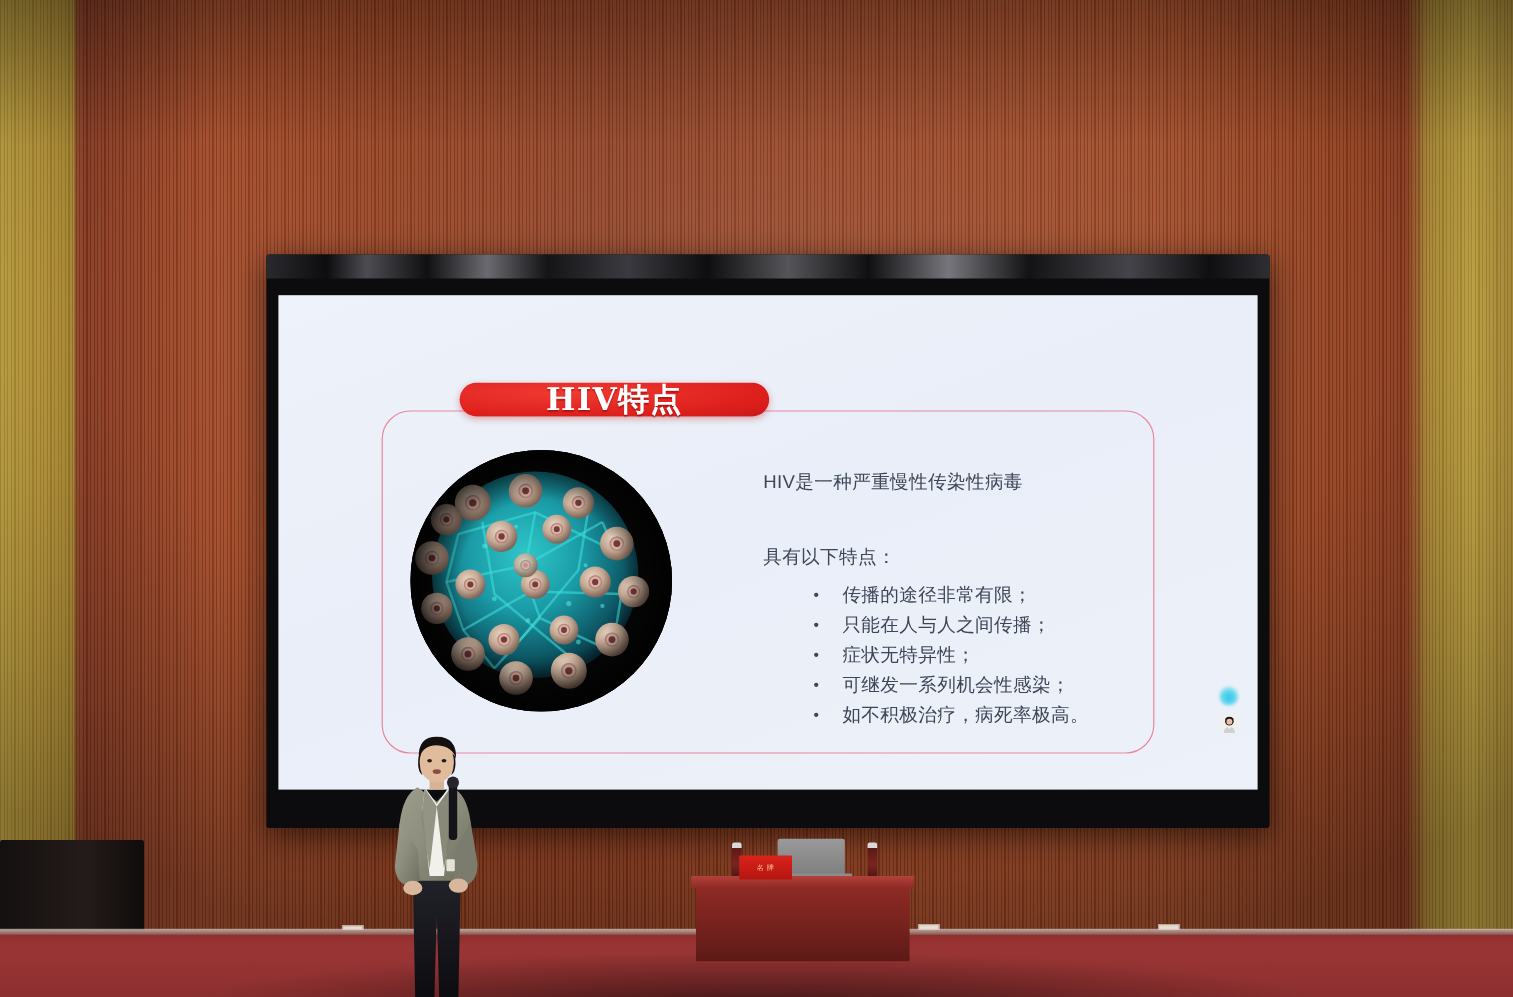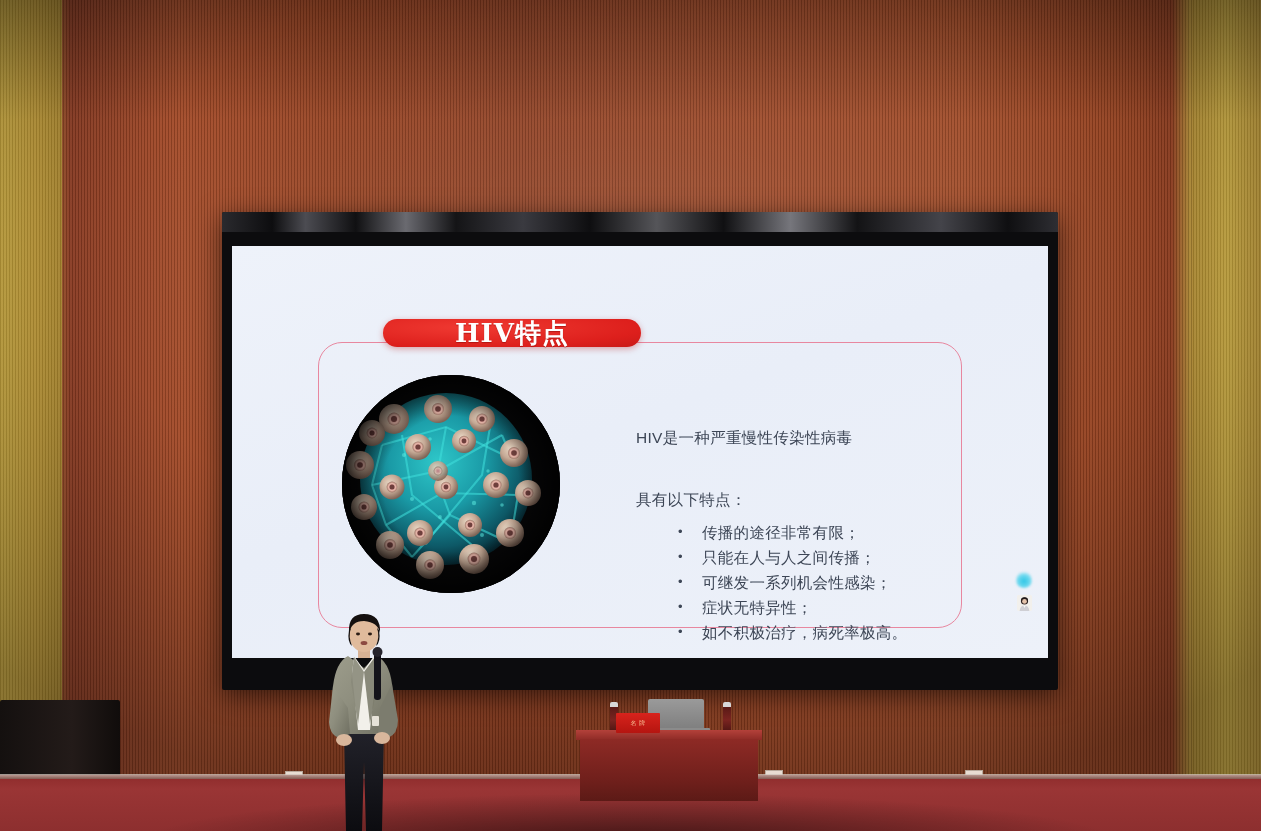--- a/index.html
+++ b/index.html
@@ -79,21 +79,21 @@
       text-shadow:0 1px 1px rgba(120,0,0,.45);}
 
   
   .virus{position:absolute;left:110px;top:129px;width:218px;height:218px;
       border-radius:50%;overflow:hidden;background:#0a0a0a;
       box-shadow:inset 0 0 40px rgba(0,0,0,.9);}
   .virus svg{display:block;}
 
   
   .body-text{position:absolute;left:404px;top:146px;width:330px;
-      color:#3d4656;margin-top:36px;}
+      color:#3d4656;}
   .line1{font-size:15.5px;letter-spacing:.3px;}
   .line2{font-size:15.5px;letter-spacing:.3px;margin-top:41px;}
   ul.bullets{list-style:none;margin:9px 0 0 0;padding:0 0 0 42px;}
   ul.bullets li{font-size:15.5px;line-height:25px;letter-spacing:.3px;
       position:relative;padding-left:24px;white-space:nowrap;}
   ul.bullets li:before{content:"\2022";position:absolute;left:0;top:-1px;
       font-size:13px;color:#3d4656;}
 
   
   .wm-drop{position:absolute;left:784px;top:324px;width:16px;height:18px;
@@ -314,22 +314,22 @@
             <rect width="218" height="218" fill="url(#vig)"></rect>
           </svg>
         </div>
 
         <div class="body-text">
           <div class="line1">HIV是一种严重慢性传染性病毒</div>
           <div class="line2">具有以下特点：</div>
           <ul class="bullets">
             <li>传播的途径非常有限；</li>
             <li>只能在人与人之间传播；</li>
+            <li>症状无特异性；</li>
             <li>可继发一系列机会性感染；</li>
-            <li>症状无特异性；</li>
             <li>如不积极治疗，病死率极高。</li>
           </ul>
         </div>
 
         <div class="wm-drop"></div>
         <div class="wm-avatar">
           <svg width="15" height="16" viewBox="0 0 15 16" aria-hidden="true">
             <rect width="15" height="16" fill="#f2f0ec"></rect>
             <circle cx="7.5" cy="6" r="3.6" fill="#2a2020"></circle>
             <circle cx="7.5" cy="6.4" r="2.4" fill="#e4c3ab"></circle>

